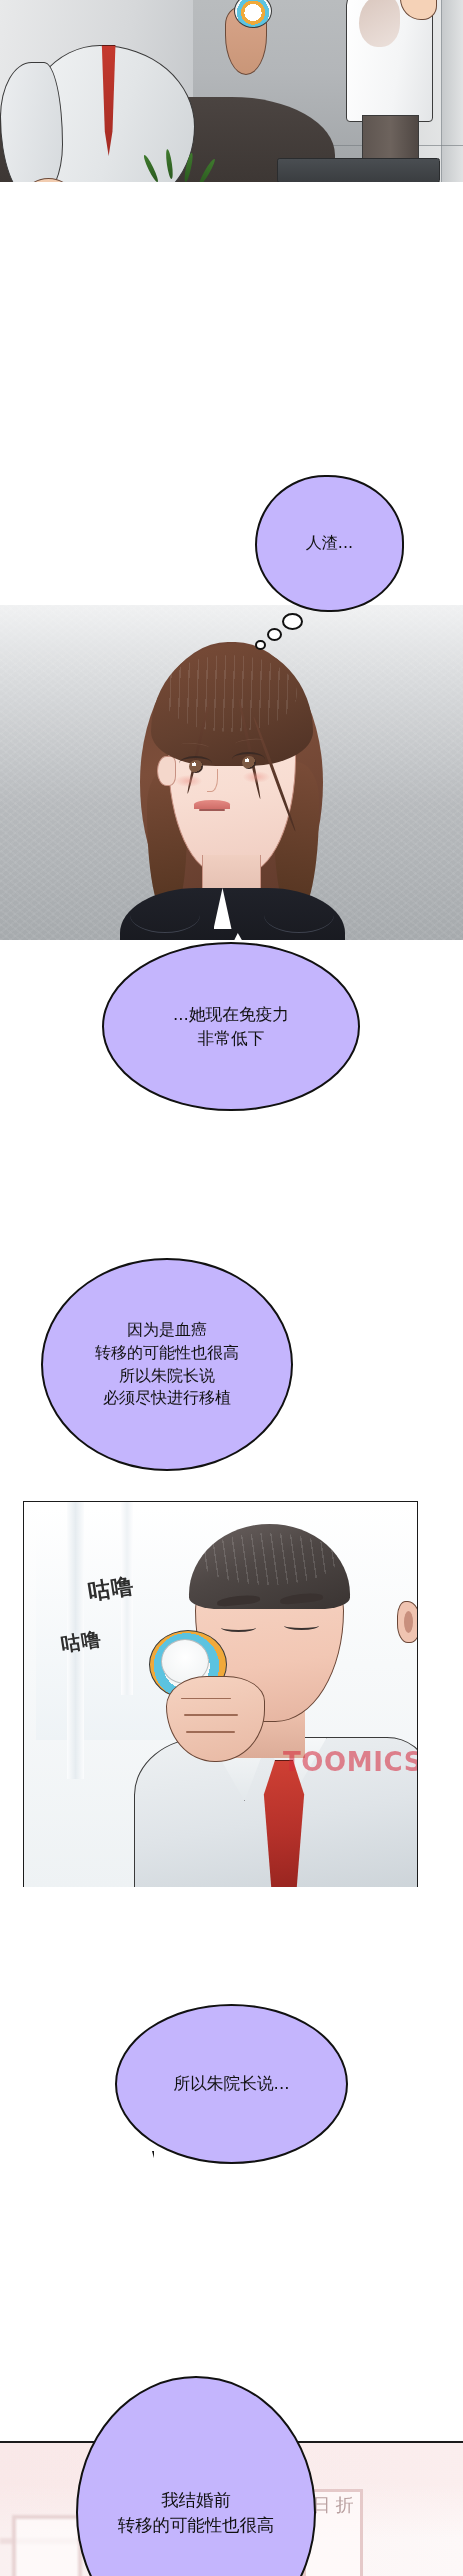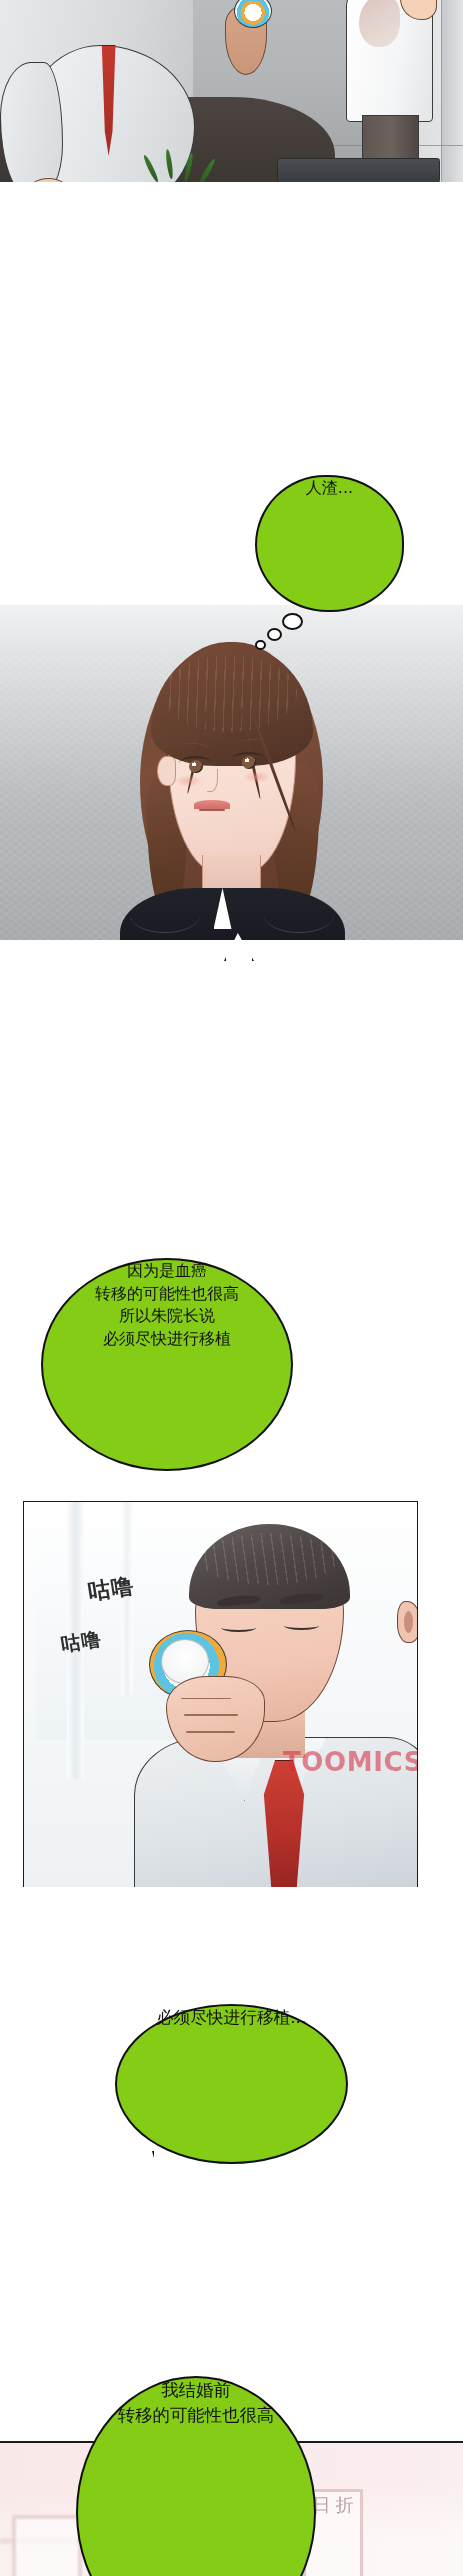--- a/index.html
+++ b/index.html
@@ -362,23 +362,23 @@
     color:#b9a0a0; font-size:18px; text-align:center; line-height:1.5;
   }
   #panel-room .shelf {
     position:absolute; left:0; top:95px; width:129px; height:6.4px;
     background: rgba(235,216,216,.8); filter: blur(0.9px);
   }
 
   
   .bubble {
     position:absolute;
-    background:#84cc16;
+    background:#c4b5fd;
     border:2.3px solid #111111;
-    display:flex; justify-content:center;
+    display:flex; align-items:center; justify-content:center;
     text-align:center;
     color:#111111;
     font-family:"DejaVu Sans","Liberation Sans",sans-serif;
     line-height:1.42;
     box-sizing:border-box;
     z-index:20;
   }
   .bubble-text { padding:0 9px; white-space:pre-line; }
 
   #bubble-renzha {
@@ -511,20 +511,24 @@
   <div class="bubble" id="bubble-renzha">
     <span class="bubble-text">人渣...</span>
   </div>
   <div class="tail-dot" id="tail-d1"></div>
   <div class="tail-dot" id="tail-d2"></div>
   <div class="tail-dot" id="tail-d3"></div>
 
   <div class="white-gap" style="top:940px; height:560px;"></div>
 
   <div id="tail-immune"></div>
+  <div class="bubble" id="bubble-immune">
+    <span class="bubble-text">...她现在免疫力
+非常低下</span>
+  </div>
 
   <div class="bubble" id="bubble-leukemia">
     <span class="bubble-text">因为是血癌
 转移的可能性也很高
 所以朱院长说
 必须尽快进行移植</span>
   </div>
 
   <div class="panel" id="panel-drink">
     <div class="window"></div>
@@ -562,21 +566,21 @@
 
     <div class="watermark">
       <span>TOOMICS</span>
     </div>
   </div>
 
   <div class="white-gap" style="top:1887px; height:116px;"></div>
 
   <div id="tail-sowhat"></div>
   <div class="bubble" id="bubble-sowhat">
-    <span class="bubble-text">必须尽快进行移植...</span>
+    <span class="bubble-text">所以朱院长说...</span>
   </div>
 
   <div class="white-gap" style="top:2164px; height:277px;"></div>
 
   <div class="panel" id="panel-room">
     <div class="blur-wall"></div>
     <div class="shelf"></div>
     <div class="frame-a"></div>
     <div class="frame-b">日
 折</div>

